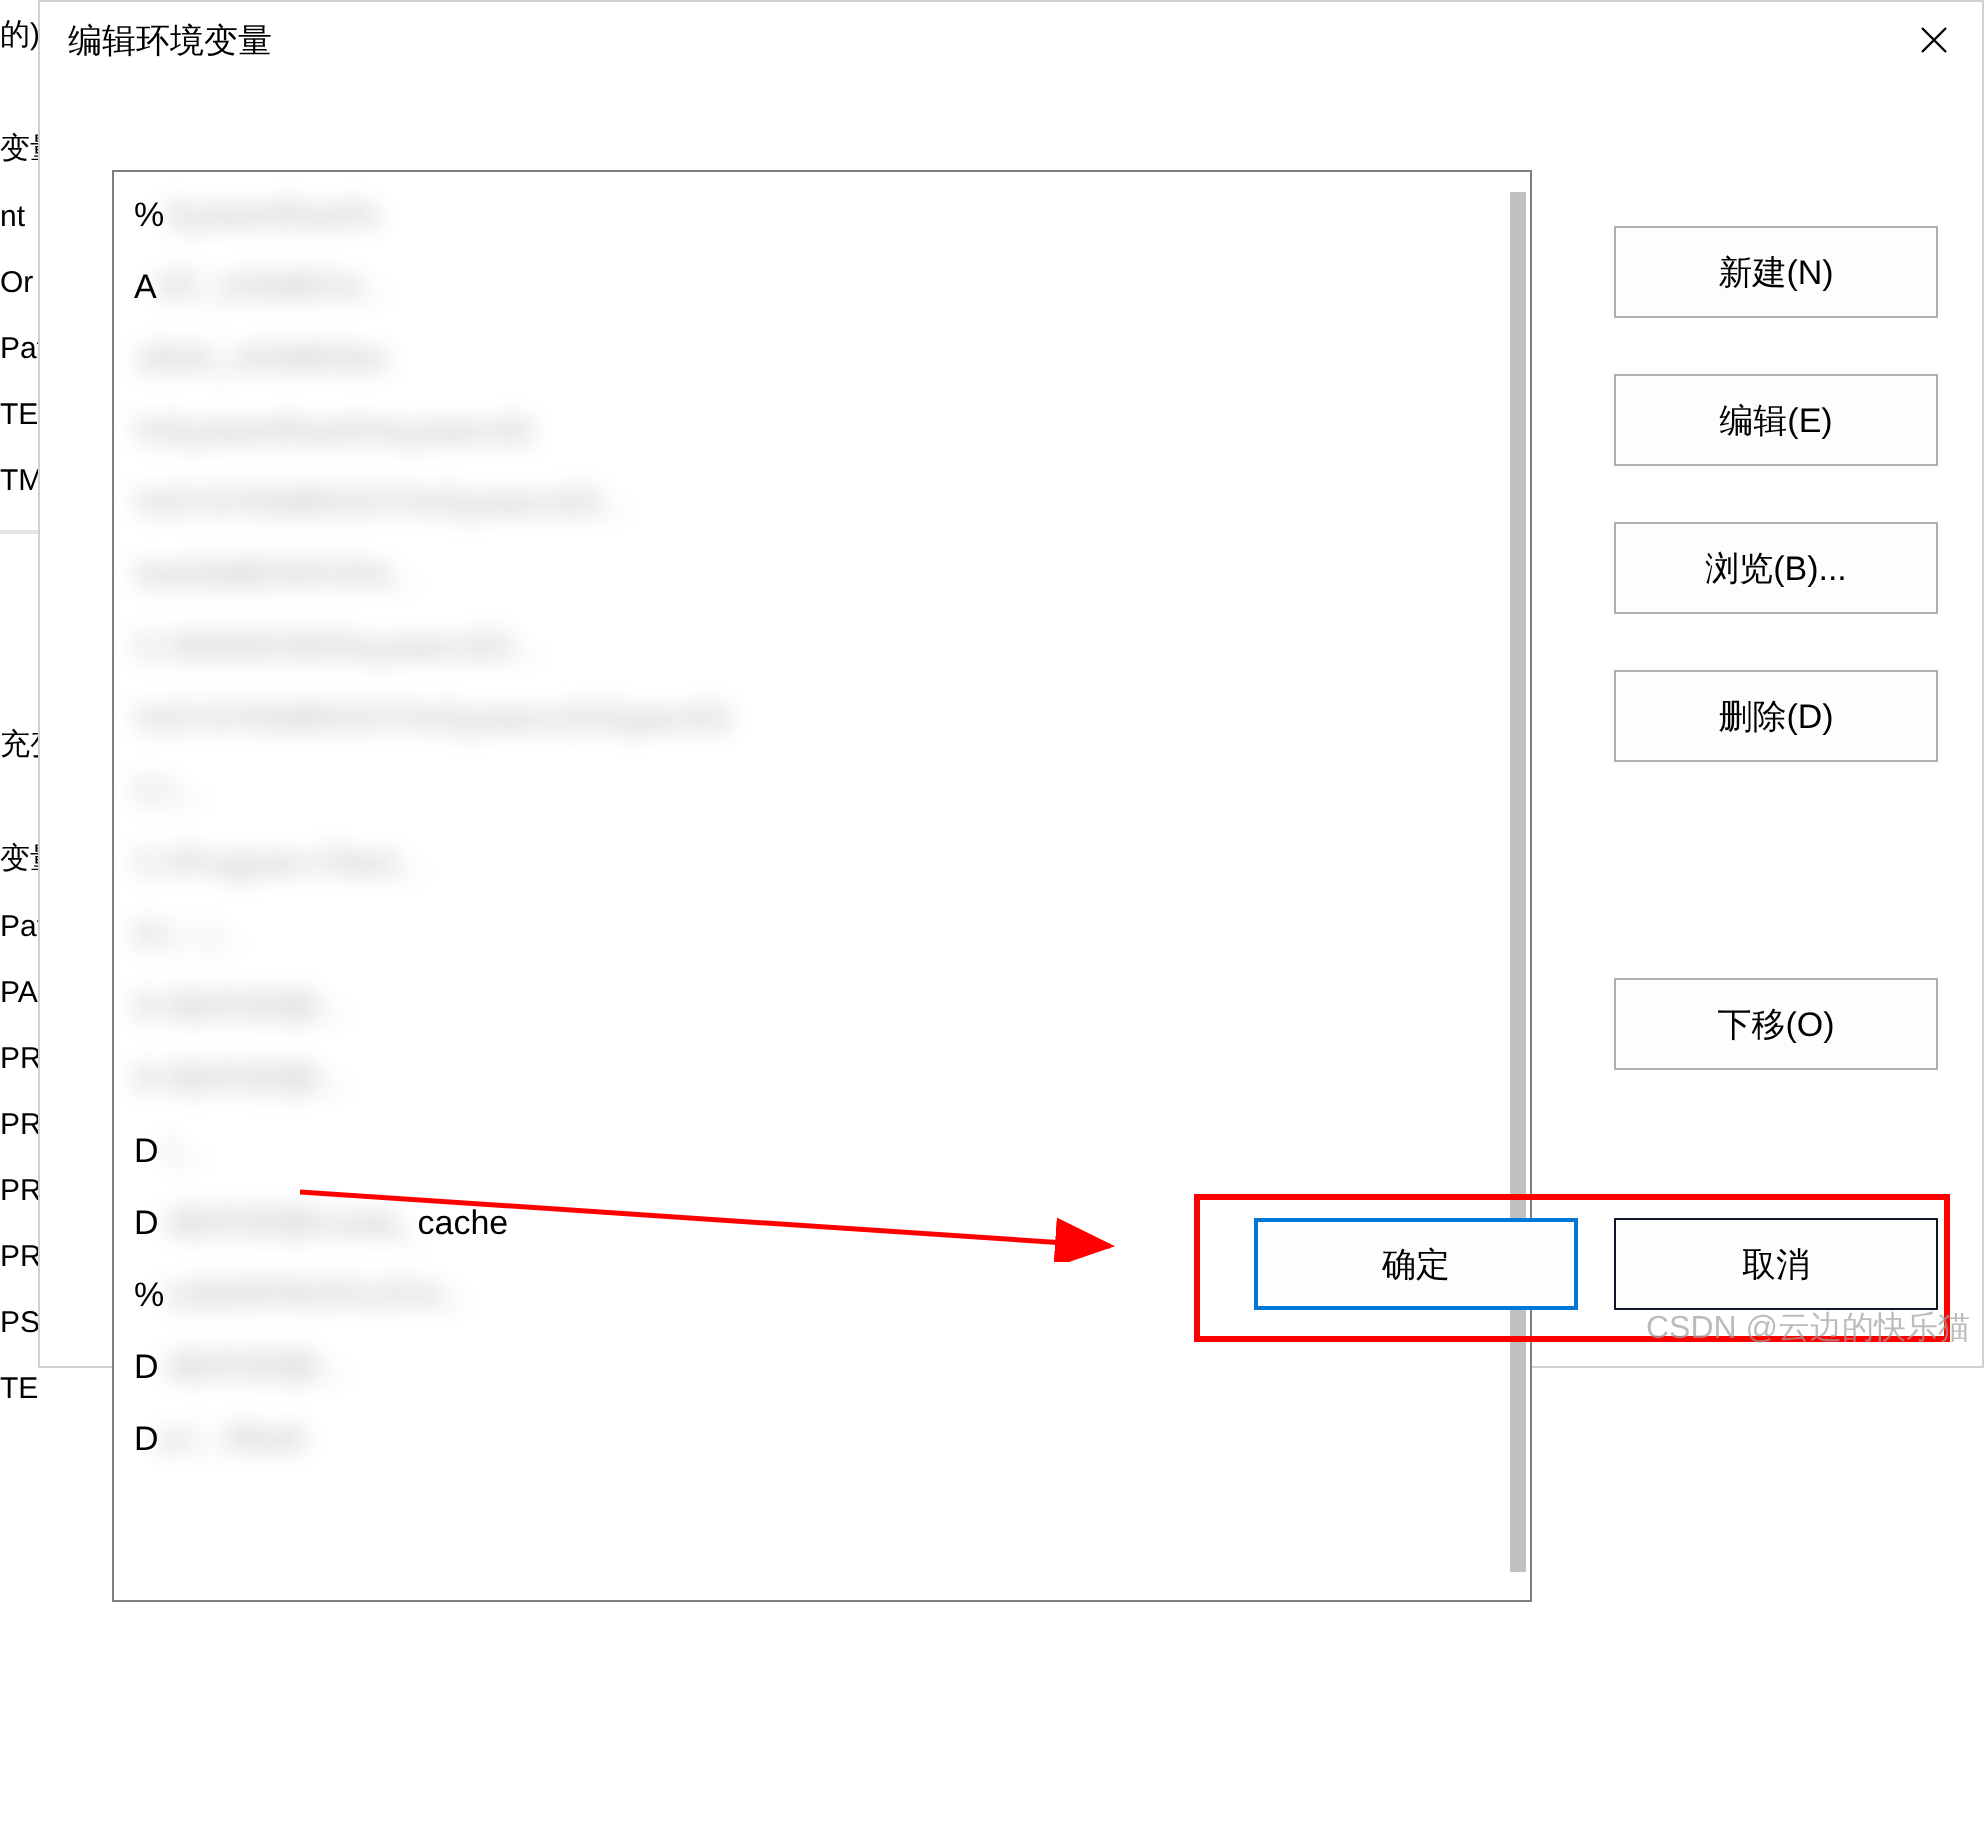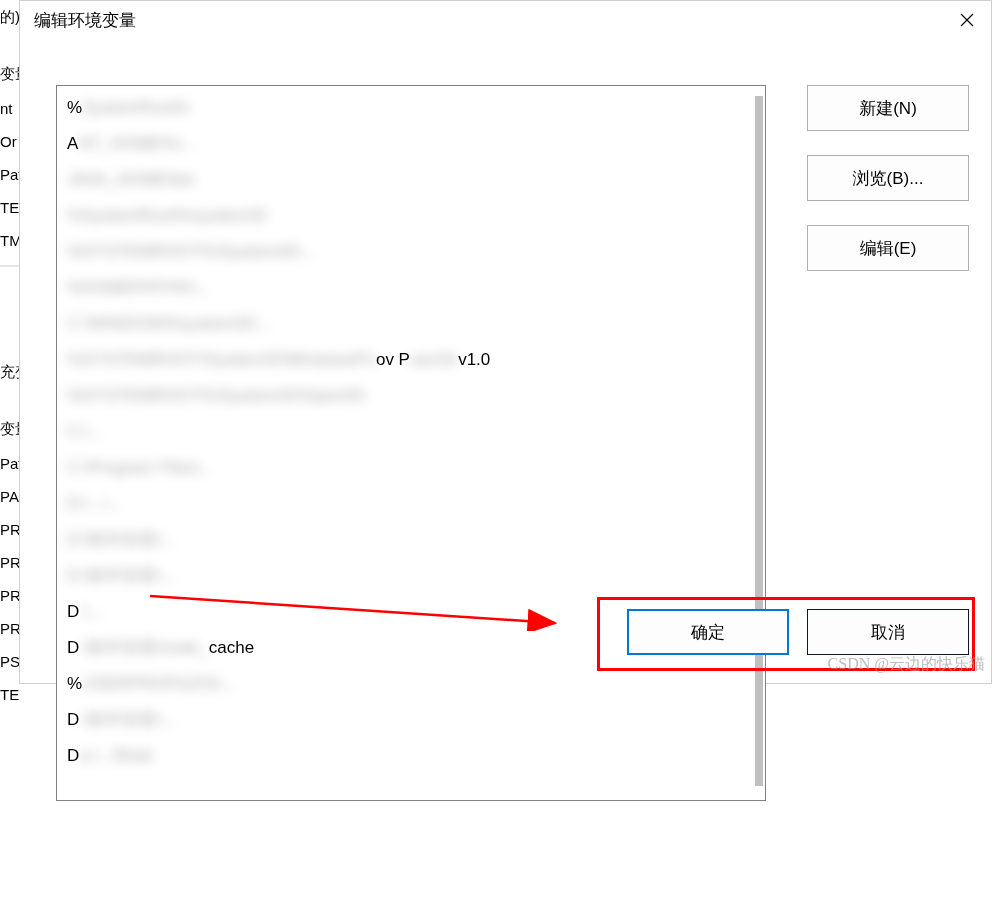--- a/index.html
+++ b/index.html
@@ -16,32 +16,32 @@
 
 .content { padding: 46px 22px 10px 36px; position: relative; }
 
 .listbox { position: absolute; left: 36px; top: 46px; width: 710px; height: 716px; border: 1px solid #808080; background: #fff; overflow: hidden; }
 .list-inner { position: absolute; left: 0; top: 0; right: 10px; bottom: 0; overflow: hidden; padding: 4px 0; }
 .list-item { padding: 4px 10px; font-size: 17px; line-height: 28px; white-space: nowrap; color: #000; }
 .blur-part { filter: blur(6px); opacity: 0.35; display: inline-block; }
 .list-scrollbar { position: absolute; right: 2px; top: 10px; width: 8px; height: 690px; background: #c0c0c0; border-radius: 0; }
 
 .btn-col { position: absolute; right: 22px; top: 46px; width: 162px; }
-.win-btn { width: 162px; height: 46px; border: 1px solid #b0b0b0; background: #fdfdfd; font-size: 17px; font-family: inherit; cursor: pointer; margin-bottom: 24px; display: flex; align-items: center; justify-content: center; }
+.win-btn { width: 162px; height: 46px; border: 1px solid #b0b0b0; background: #fdfdfd; font-size: 17px; font-family: inherit; cursor: pointer; margin-bottom: 24px; display: flex; align-items: center; justify-content: center; margin-top: 28px; }
 .btn-gap { height: 56px; }
 
 .footer-btns { position: absolute; right: 22px; bottom: 28px; display: flex; gap: 18px; }
 .footer-btn { width: 162px; height: 46px; border: 1px solid #0f172a; background: #fdfdfd; font-size: 17px; font-family: inherit; cursor: pointer; display: flex; align-items: center; justify-content: center; }
 .footer-btn.default { border: 2px solid #0078d7; }
 
 .highlight-box { position: absolute; right: 16px; bottom: 12px; width: 378px; height: 74px; border: 3px solid #ff0000; pointer-events: none; }
 
 .arrow { position: absolute; left: 130px; bottom: 52px; width: 420px; height: 40px; pointer-events: none; }
 
-.watermark { position: absolute; right: 6px; bottom: 8px; font-size: 16px; color: rgba(160,160,160,0.7); pointer-events: none; font-family: Liberation Serif, serif; }
+.watermark { position: absolute; right: 6px; bottom: 8px; font-size: 16px; color: rgba(160,160,160,0.7); pointer-events: none; }
 </style>
 </head>
 <body>
 
 <div class="bg-parent">
   <div class="bg-item">的)</div>
   <div style="height:22px"></div>
   <div class="bg-item">变量</div>
   <div class="bg-item">nt</div>
   <div class="bg-item">Or</div>
@@ -76,41 +76,42 @@
   <div class="content">
     <div class="listbox">
       <div class="list-inner" id="list-inner">
           <div class="list-item"><span>%</span><span class="blur-part">SystemRoot%</span></div>
           <div class="list-item"><span>A</span><span class="blur-part">NT_HOME%\...</span></div>
           <div class="list-item"><span class="blur-part">JAVA_HOME\bin</span></div>
           <div class="list-item"><span class="blur-part">%SystemRoot%\system32</span></div>
           <div class="list-item"><span class="blur-part">%SYSTEMROOT%\System32\...</span></div>
           <div class="list-item"><span class="blur-part">%HOMEPATH%\...</span></div>
           <div class="list-item"><span class="blur-part">C:\WINDOWS\system32\...</span></div>
-          <div class="list-item"><span class="blur-part">%SYSTEMROOT\System32\WindowsPo</span><span>ov P</span><span class="blur-part">werSh</span><span>v1.0</span></div>
           <div class="list-item"><span class="blur-part">%SYSTEMROOT%\System3</span><span class="blur-part">2\OpenSS</span></div>
           <div class="list-item"><span class="blur-part">C:\...</span></div>
           <div class="list-item"><span class="blur-part">C:\Program Files\...</span></div>
           <div class="list-item"><span class="blur-part">D:\...\...</span></div>
           <div class="list-item"><span class="blur-part">D:\软件安装\...</span></div>
           <div class="list-item"><span class="blur-part">D:\软件安装\...</span></div>
           <div class="list-item"><span>D</span><span class="blur-part">:\...</span></div>
           <div class="list-item"><span>D</span><span class="blur-part">:\软件安装\node_</span><span>cache</span></div>
           <div class="list-item"><span>%</span><span class="blur-part">USERPROFILE%\...</span></div>
           <div class="list-item"><span>D</span><span class="blur-part">:\软件安装\...</span></div>
           <div class="list-item"><span>D</span><span class="blur-part">a:\...\Redi</span></div>
         </div>
       <div class="list-scrollbar"></div>
     </div>
 
     <div class="btn-col">
       <button class="win-btn">新建(N)</button>
+      <button class="win-btn">编辑(E)</button>
       <button class="win-btn">浏览(B)...</button>
-      <button class="win-btn">编辑(E)</button>
+      <button class="win-btn">删除(D)</button>
       <div class="btn-gap"></div>
+      <button class="win-btn">下移(O)</button>
       <div class="btn-gap"></div>
     </div>
   </div>
 
   <div class="footer-btns">
     <button class="footer-btn default">确定</button>
     <button class="footer-btn">取消</button>
   </div>
 
   <div class="highlight-box"></div>

